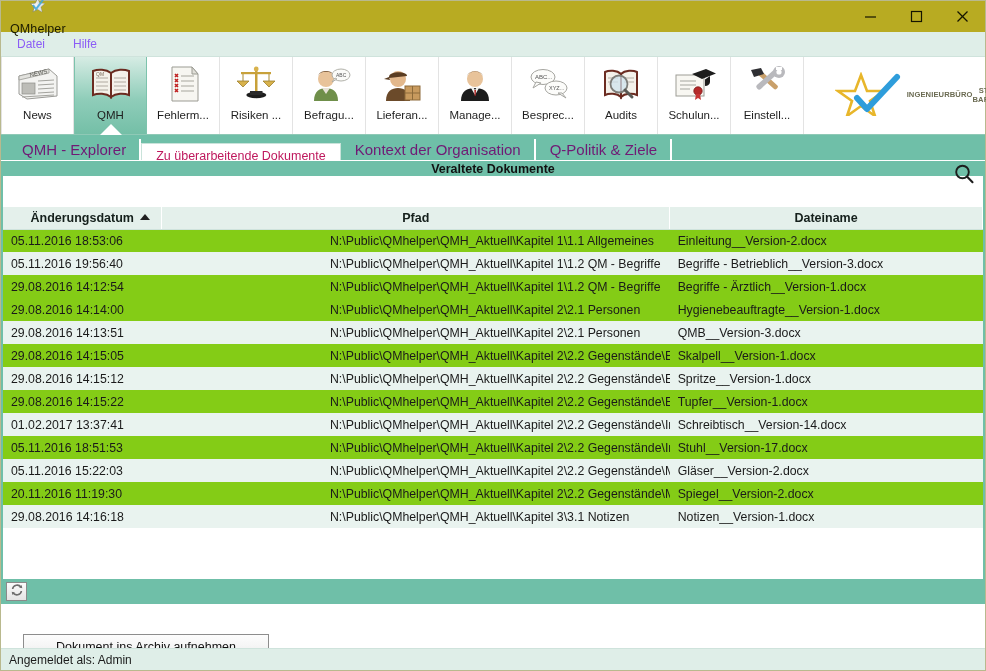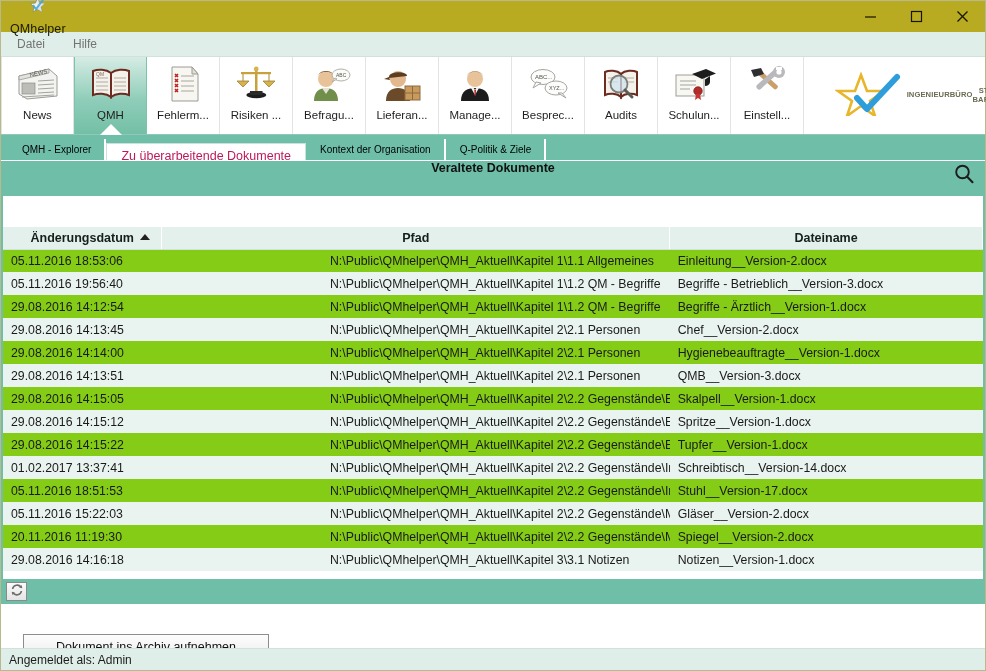--- a/index.html
+++ b/index.html
@@ -42,21 +42,21 @@
   .win-btn svg { display: block; }
 
   
   .menubar {
     height: 25px; background: #dfeee8;
     display: flex; align-items: center;
     padding-left: 14px; gap: 24px;
     flex: 0 0 auto;
     border-bottom: 1px solid #cfe3dc;
   }
-  .menu-item { font-size: 12px; color: #737373; padding: 2px 2px; }
+  .menu-item { font-size: 12px; color: #8b5cf6; padding: 2px 2px; }
 
   
   .toolbar {
     height: 78px; background: #ffffff;
     display: flex; align-items: stretch;
     flex: 0 0 auto;
     border-bottom: 1px solid #8fc9b6;
     position: relative;
   }
   .tb-btn {
@@ -95,40 +95,40 @@
     height: 25px; background: #6fbfa8;
     display: flex; align-items: flex-end;
     padding-left: 7px;
     flex: 0 0 auto;
     position: relative;
   }
   .tab {
     height: 21px;
     padding: 0 13px;
     display: flex; align-items: center;
-    font-size: 10px; color: #000000;
+    font-size: 15px; color: #701a75;
     background: #6fbfa8;
     border-right: 2px solid #ffffff;
     border-left: 1px solid transparent;
     white-space: nowrap;
   }
   .tab.active {
     background: #ffffff; color: #be185d;
     height: 25px;
     border: 1px solid #c9e3da;
     border-bottom: none;
     padding: 0 14px;
     position: relative; top: 8px;
     font-size: 12.5px;
   }
 
   
   .panel-head {
-    height: 36px; background: #6fbfa8;
-    display: flex; align-items: flex-start; justify-content: center;
+    height: 16px; background: #6fbfa8;
+    display: flex; align-items: flex-end; justify-content: center;
     position: relative;
     flex: 0 0 auto;
     border-top: 1px solid #ffffff;
   }
   .panel-title { font-size: 12.5px; font-weight: 700; color: #111111; }
   .search-icon { position: absolute; right: 10px; top: 2px; }
 
   
   .grid-wrap {
     flex: 1 1 auto;
@@ -502,25 +502,20 @@
           <tr class="even">
             <td class="c-date">05.11.2016 19:56:40</td>
             <td class="c-path"><span class="path-inner">N:\Public\QMhelper\QMH_Aktuell\Kapitel 1\1.2 QM - Begriffe</span></td>
             <td class="c-file">Begriffe - Betrieblich__Version-3.docx</td>
           </tr>
           <tr class="odd">
             <td class="c-date">29.08.2016 14:12:54</td>
             <td class="c-path"><span class="path-inner">N:\Public\QMhelper\QMH_Aktuell\Kapitel 1\1.2 QM - Begriffe</span></td>
             <td class="c-file">Begriffe - Ärztlich__Version-1.docx</td>
           </tr>
-          <tr class="even">
-            <td class="c-date">29.08.2016 14:13:45</td>
-            <td class="c-path"><span class="path-inner">N:\Public\QMhelper\QMH_Aktuell\Kapitel 2\2.1 Personen</span></td>
-            <td class="c-file">Chef__Version-2.docx</td>
-          </tr>
           <tr class="odd">
             <td class="c-date">29.08.2016 14:14:00</td>
             <td class="c-path"><span class="path-inner">N:\Public\QMhelper\QMH_Aktuell\Kapitel 2\2.1 Personen</span></td>
             <td class="c-file">Hygienebeauftragte__Version-1.docx</td>
           </tr>
           <tr class="even">
             <td class="c-date">29.08.2016 14:13:51</td>
             <td class="c-path"><span class="path-inner">N:\Public\QMhelper\QMH_Aktuell\Kapitel 2\2.1 Personen</span></td>
             <td class="c-file">QMB__Version-3.docx</td>
           </tr>

